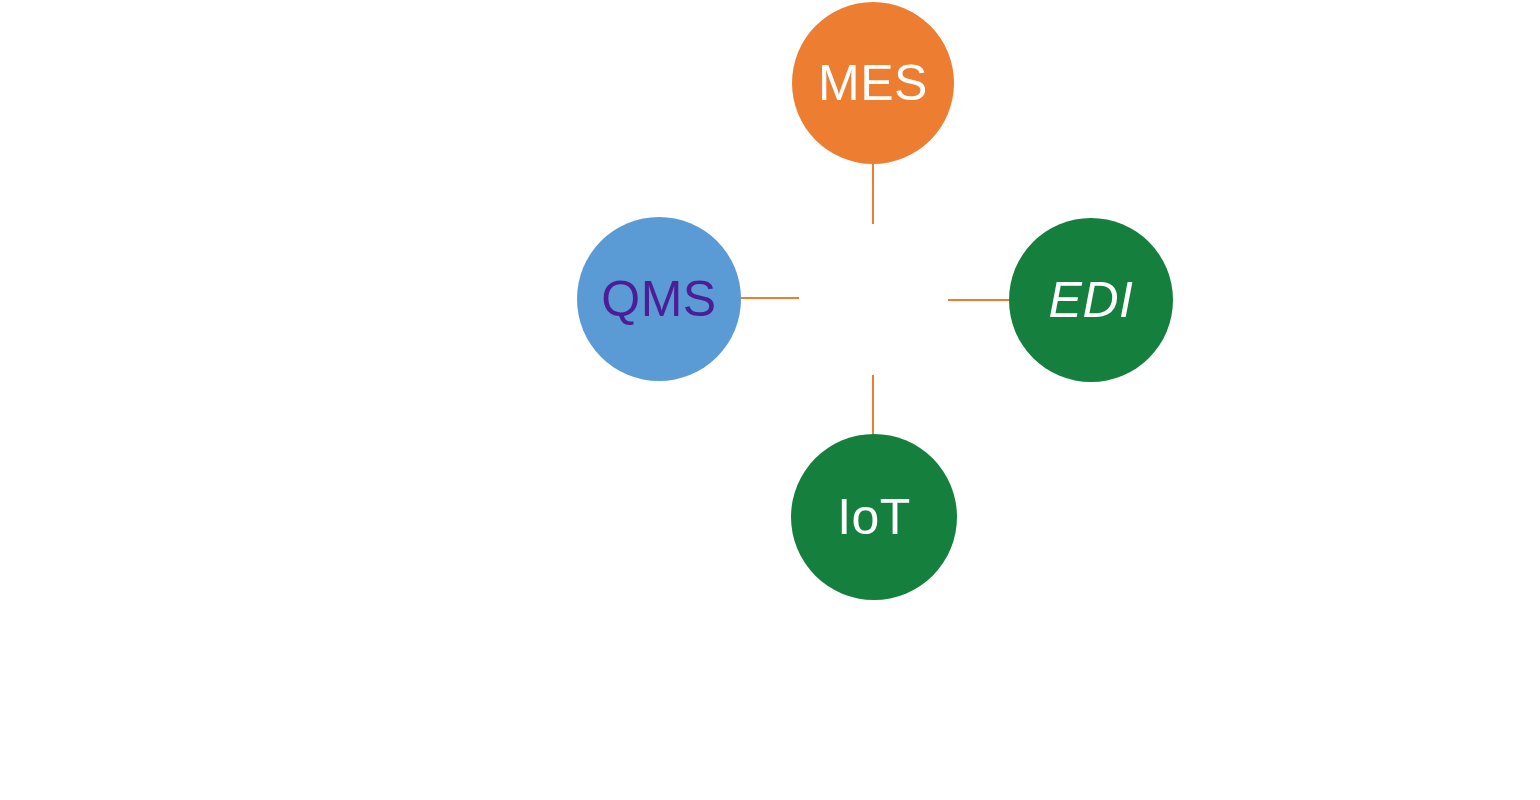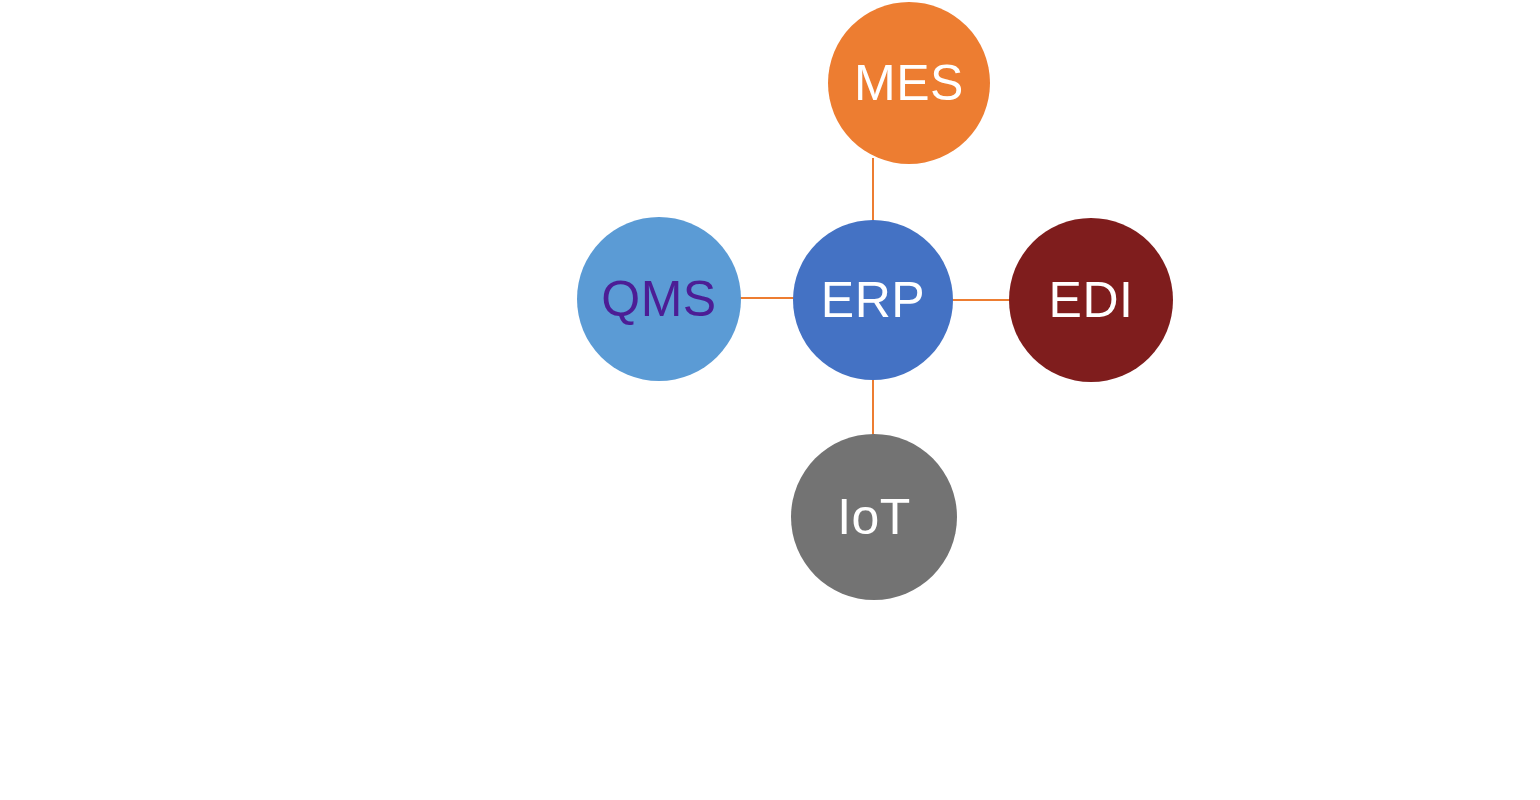--- a/index.html
+++ b/index.html
@@ -26,21 +26,21 @@
     align-items: center;
     justify-content: center;
   }
   .node-label {
     font-size: 50px;
     line-height: 1;
     letter-spacing: 0.5px;
     user-select: none;
   }
   
-  .node-mes { left: 828px; top: 2px;   width: 162px; height: 162px; }
+  .node-mes { left: 792px; top: 2px;   width: 162px; height: 162px; }
   .node-qms { left: 577px; top: 217px; width: 164px; height: 164px; }
   .node-erp { left: 793px; top: 220px; width: 160px; height: 160px; }
   .node-edi { left: 1009px; top: 218px; width: 164px; height: 164px; }
   .node-iot { left: 791px; top: 434px; width: 166px; height: 166px; }
   
   .conn-erp-mes { left: 872px; top: 158px; width: 2px;  height: 66px; }
   .conn-qms-erp { left: 735px; top: 297px; width: 64px; height: 2px;  }
   .conn-erp-edi { left: 948px; top: 299px; width: 66px; height: 2px;  }
   .conn-erp-iot { left: 872px; top: 375px; width: 2px;  height: 64px; }
 </style>
@@ -55,25 +55,22 @@
   <div class="connector conn-erp-iot" style="background-color: rgb(237, 125, 49);"></div>
 
   <div class="node node-mes" style="background-color: rgb(237, 125, 49);">
     <span class="node-label" style="color: rgb(255, 255, 255);">MES</span>
   </div>
 
   <div class="node node-qms" style="background-color: rgb(91, 155, 213);">
     <span class="node-label" style="color: #4c1d95;">QMS</span>
   </div>
 
-  <div class="node node-erp" style="background-color: rgb(68, 114, 196);">
-    <span class="node-label" style="color: rgb(255, 255, 255);">ERP</span>
-  </div>
 
-  <div class="node node-edi" style="background-color: #7f1d1d;">
+  <div class="node node-edi" style="background-color: #15803d; font-style: italic;">
     <span class="node-label" style="color: rgb(255, 255, 255);">EDI</span>
   </div>
 
-  <div class="node node-iot" style="background-color: #737373;">
+  <div class="node node-iot" style="background-color: #15803d;">
     <span class="node-label" style="color: rgb(255, 255, 255);">IoT</span>
   </div>
 
 </div>
 
 </body></html>

